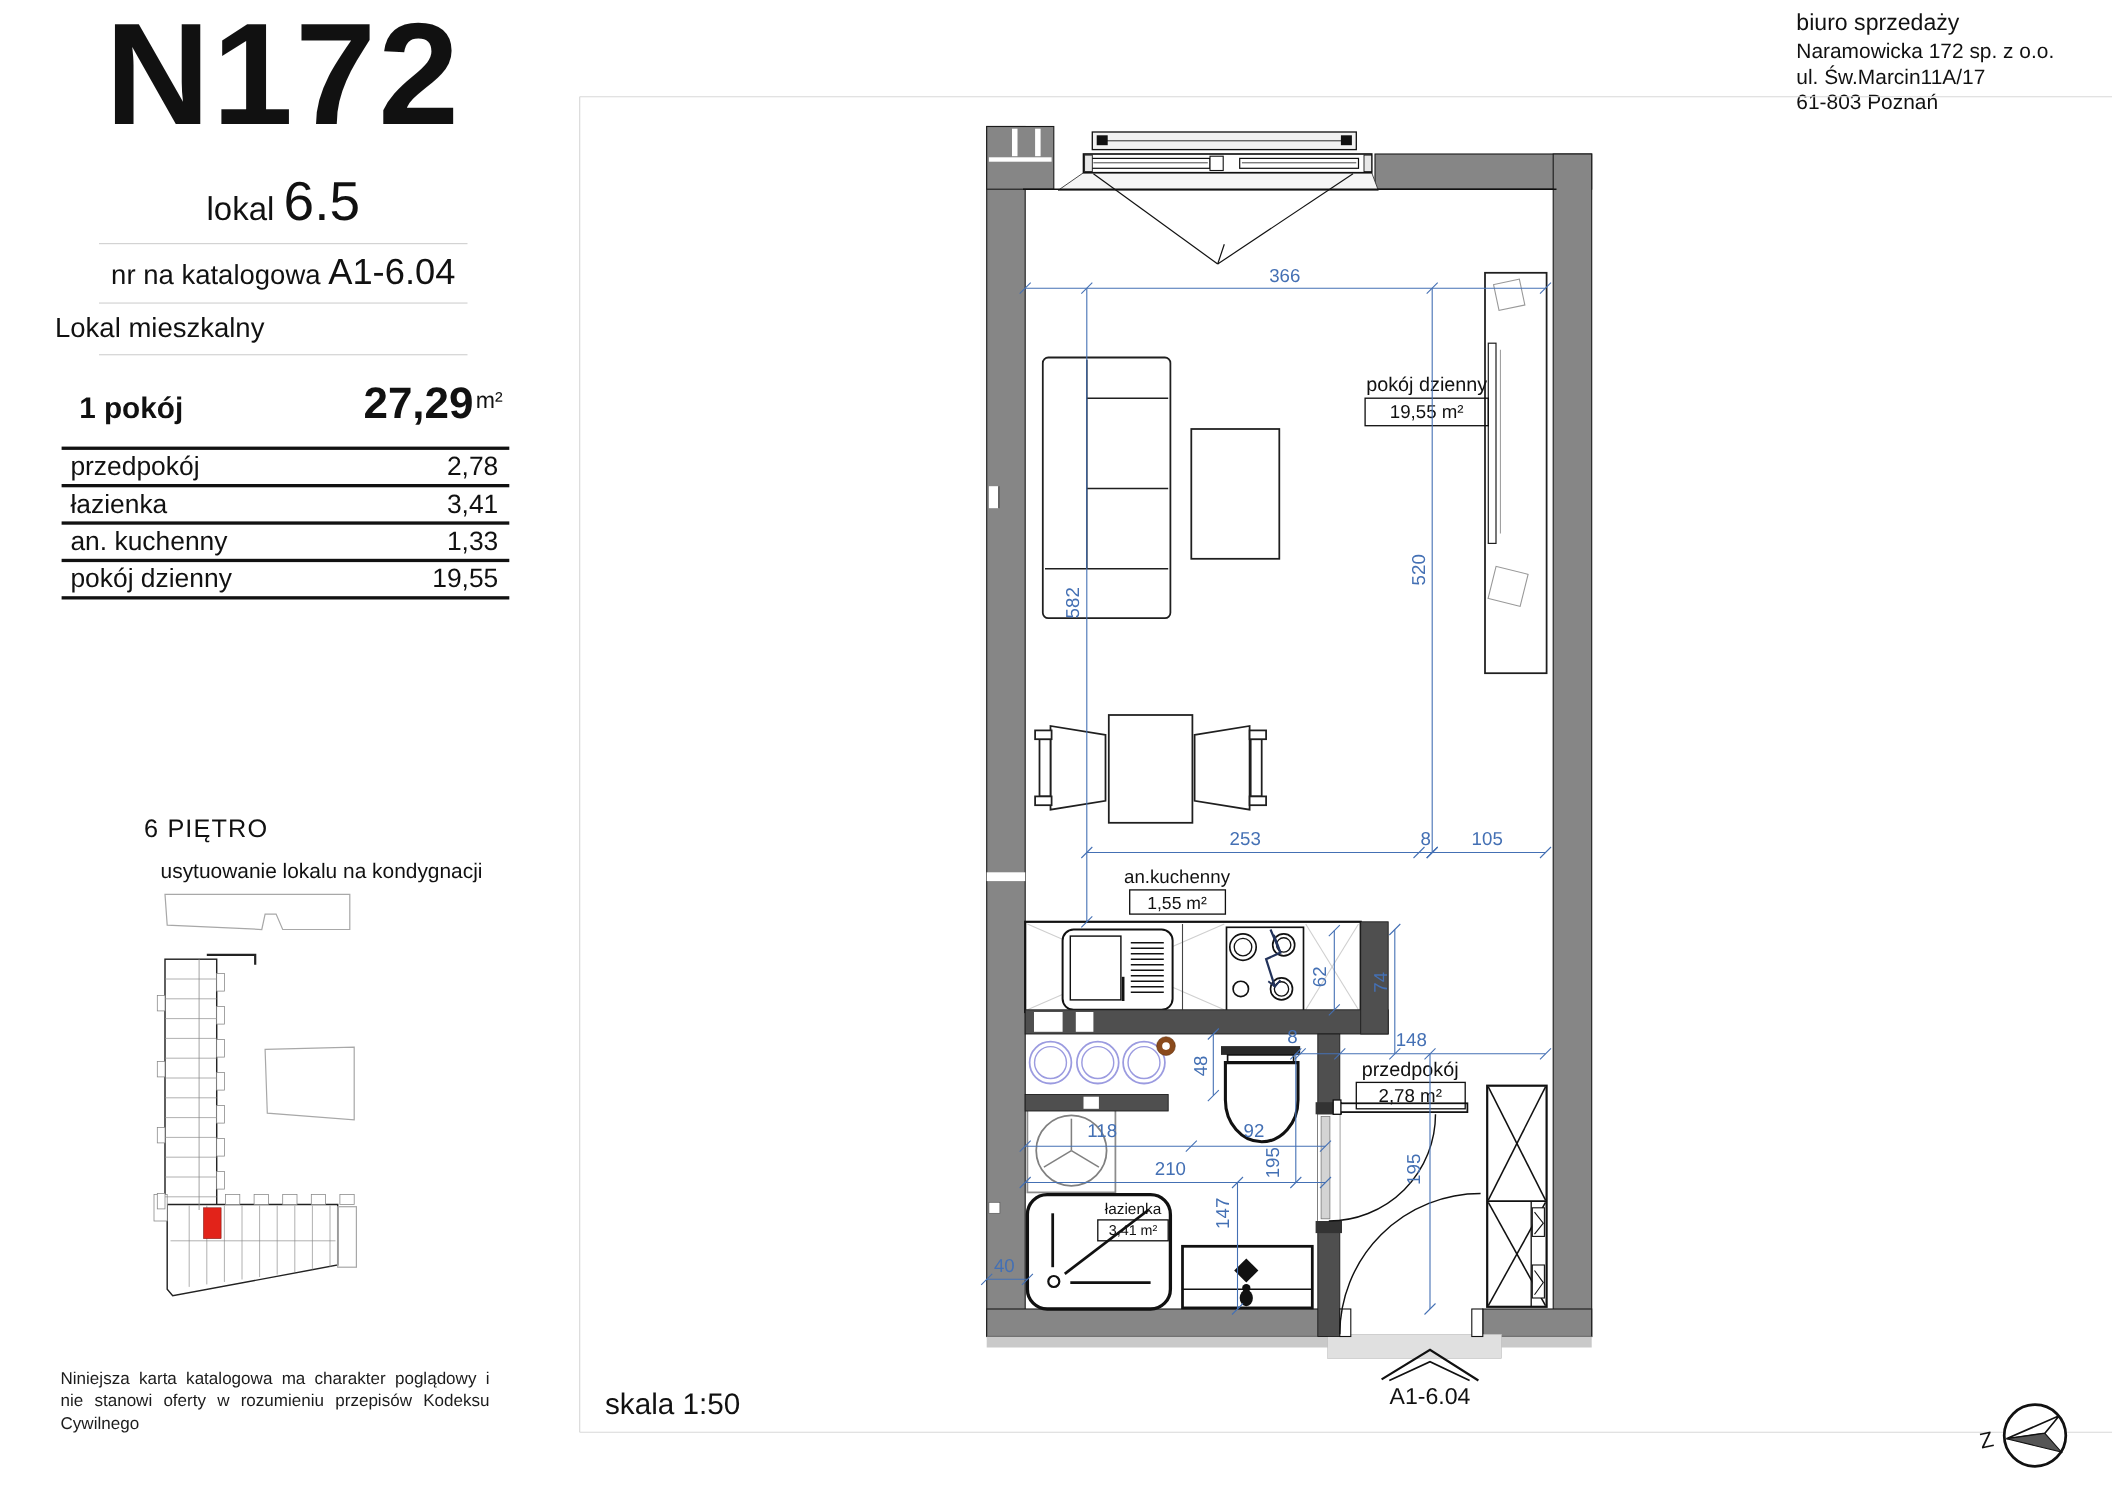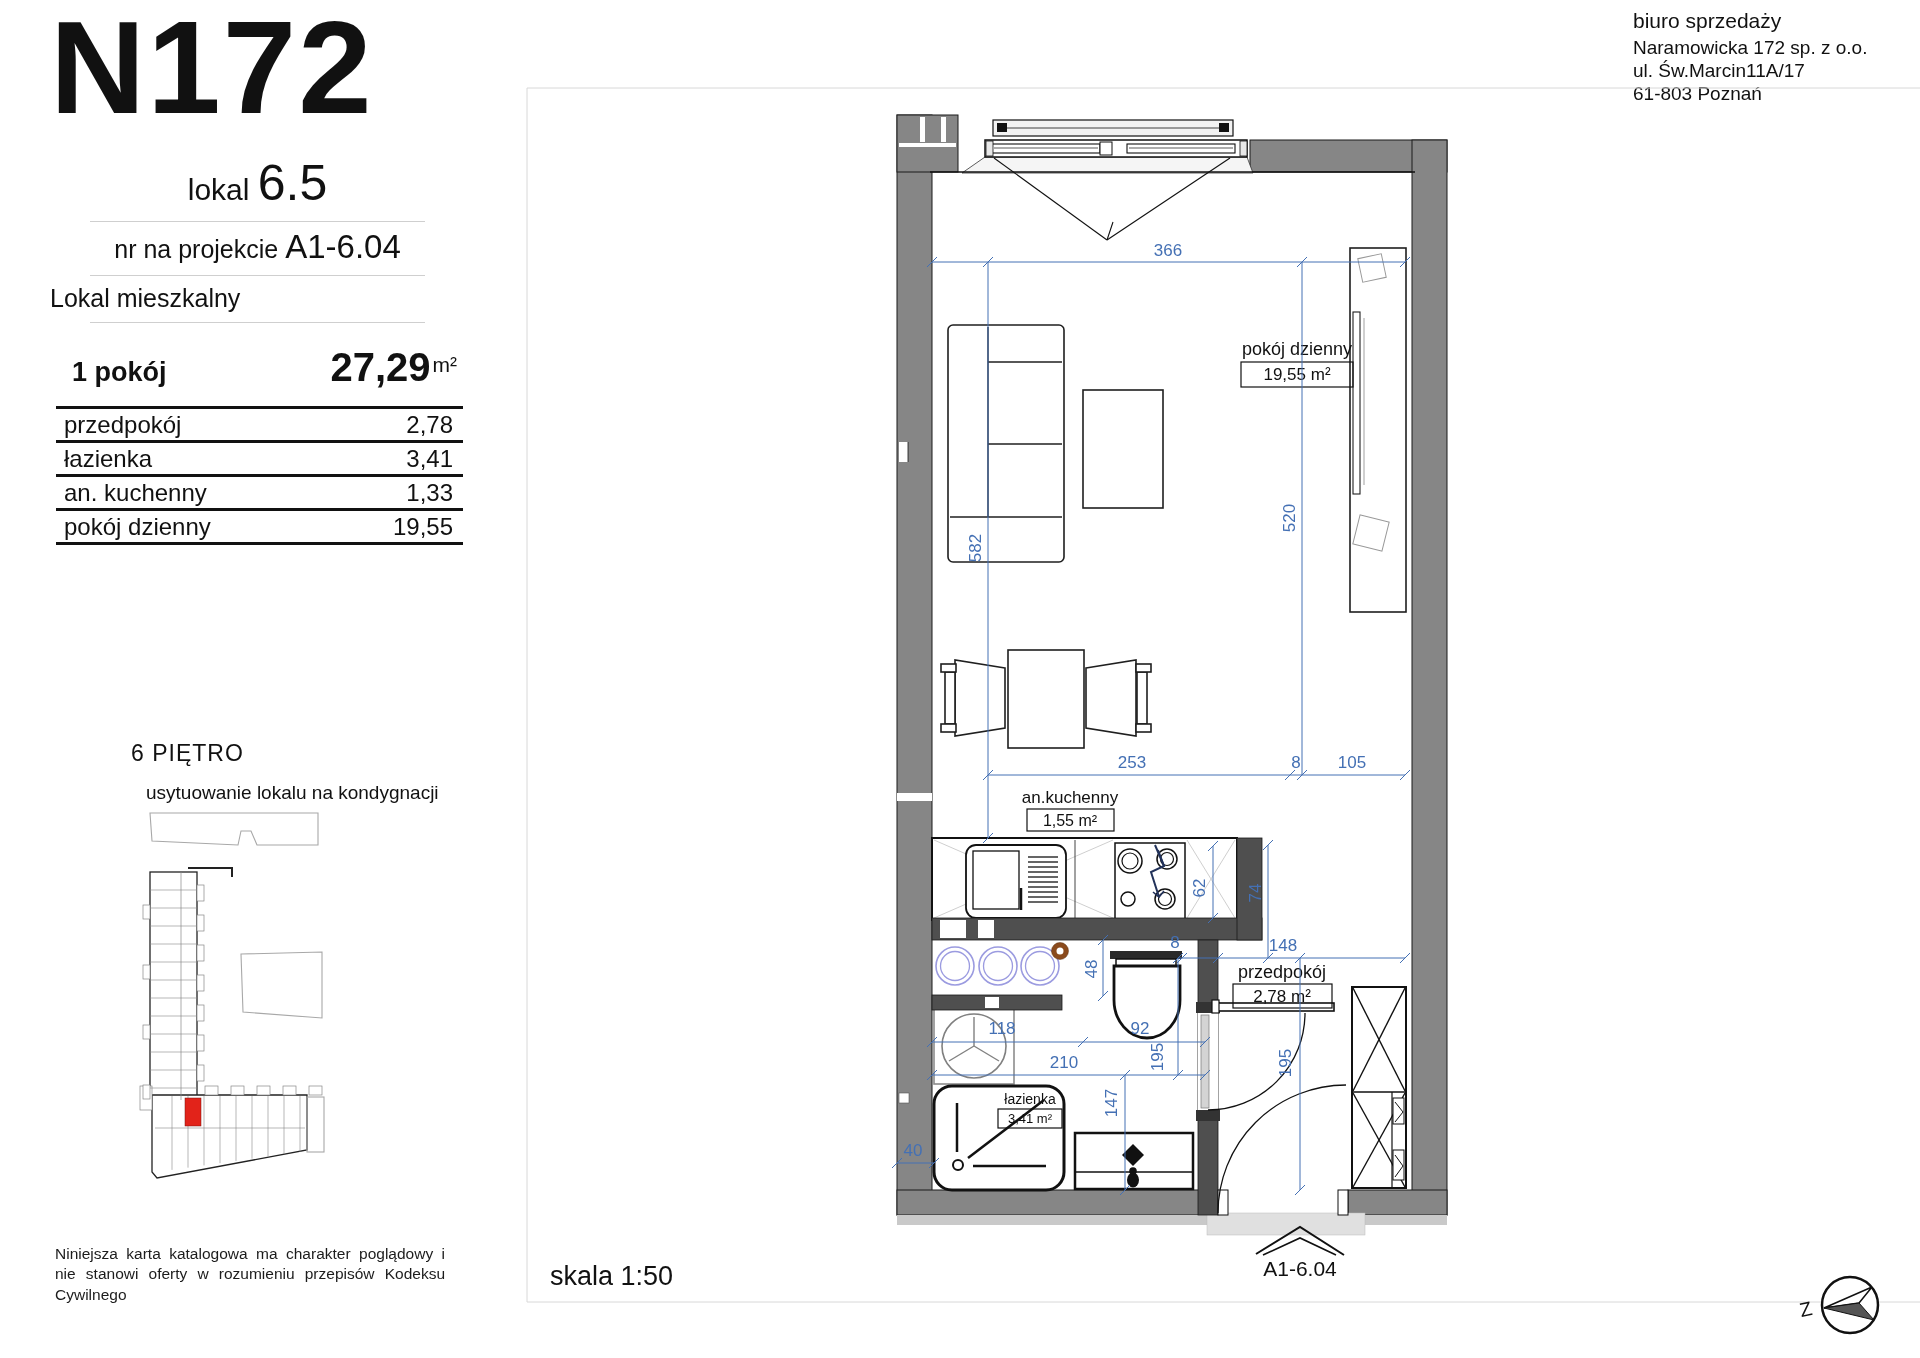--- a/index.html
+++ b/index.html
@@ -1,21 +1,21 @@
 <!DOCTYPE html>
 <html><head>
 <meta charset="utf-8">
 <style>
   html,body{margin:0;padding:0;background:#fff;}
   body{width:1920px;height:1358px;position:relative;overflow:hidden;
        font-family:"Liberation Sans","DejaVu Sans",sans-serif;color:#111;}
   .sidebar{position:absolute;left:50px;top:0;width:415px;}
   .brand{margin-top:26px;text-align:center;font-size:30px;font-weight:600;
          letter-spacing:13px;text-indent:13px;white-space:nowrap;}
-  .bldg-no{margin-top:2px;font-size:132px;font-weight:800;
+  .bldg-no{margin-top:2px;text-align:center;font-size:132px;font-weight:800;
            line-height:1.0;letter-spacing:2px;}
   .lokal-line{margin-top:20px;text-align:center;font-size:30px;}
   .lokal-line .big{font-size:50px;}
   .rule{border-top:1px solid #cfcfcf;margin:9px 40px 0 40px;}
   .proj-line{margin-top:6px;text-align:center;font-size:25px;}
   .proj-line .big{font-size:33px;}
   .type-line{margin-top:8px;font-size:25px;}
   .summary{margin-top:22px;display:flex;align-items:baseline;justify-content:space-between;
            padding:0 8px 0 22px;}
   .summary .rooms{font-size:27px;font-weight:700;}
@@ -50,21 +50,21 @@
 <body>
 
 <div class="sidebar">
   <div class="bldg-no">N172</div>
   <div class="lokal-line">
     <span>lokal</span>
     <span class="big">6.5</span>
   </div>
   <div class="rule"></div>
   <div class="proj-line">
-    <span>nr na projekcie</span>
+    <span>nr na katalogowa</span>
     <span class="big">A1-6.04</span>
   </div>
   <div class="rule"></div>
   <div class="type-line">Lokal mieszkalny</div>
   <div class="rule"></div>
   <div class="summary">
     <span class="rooms">1 pokój</span>
     <span><span class="area">27,29</span><span class="unit">m²</span></span>
   </div>
   <div class="rtable">

